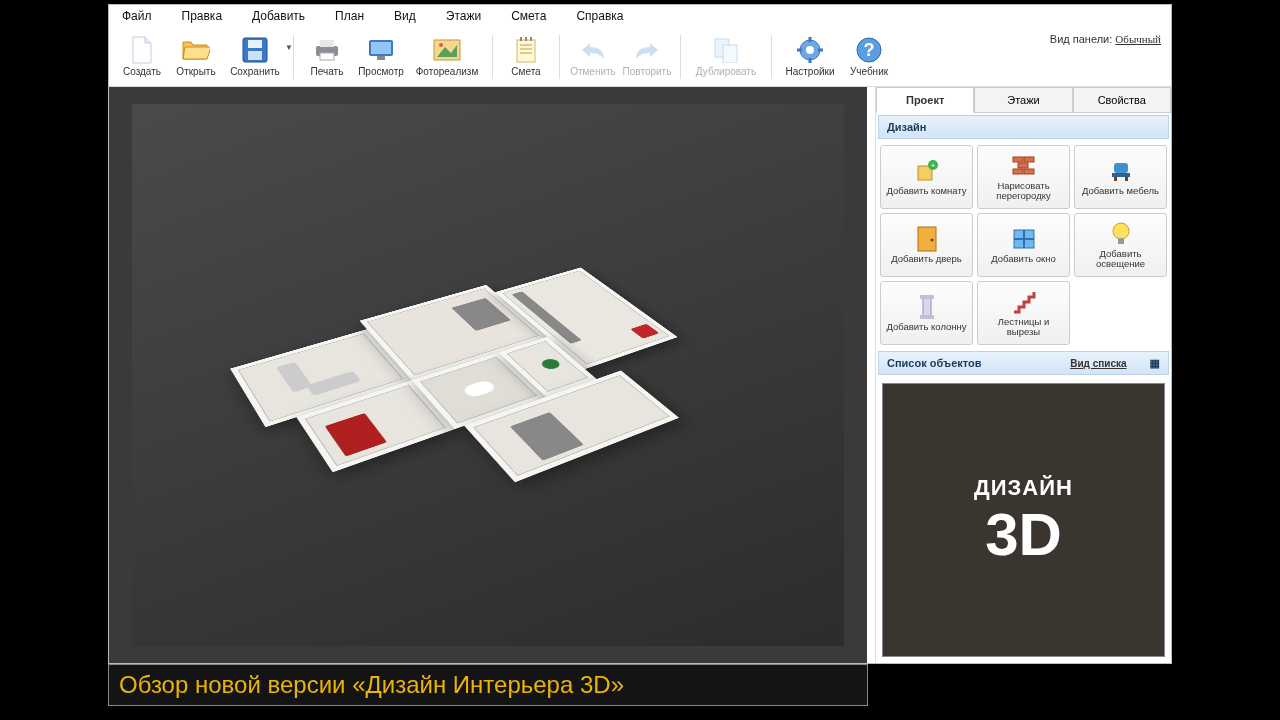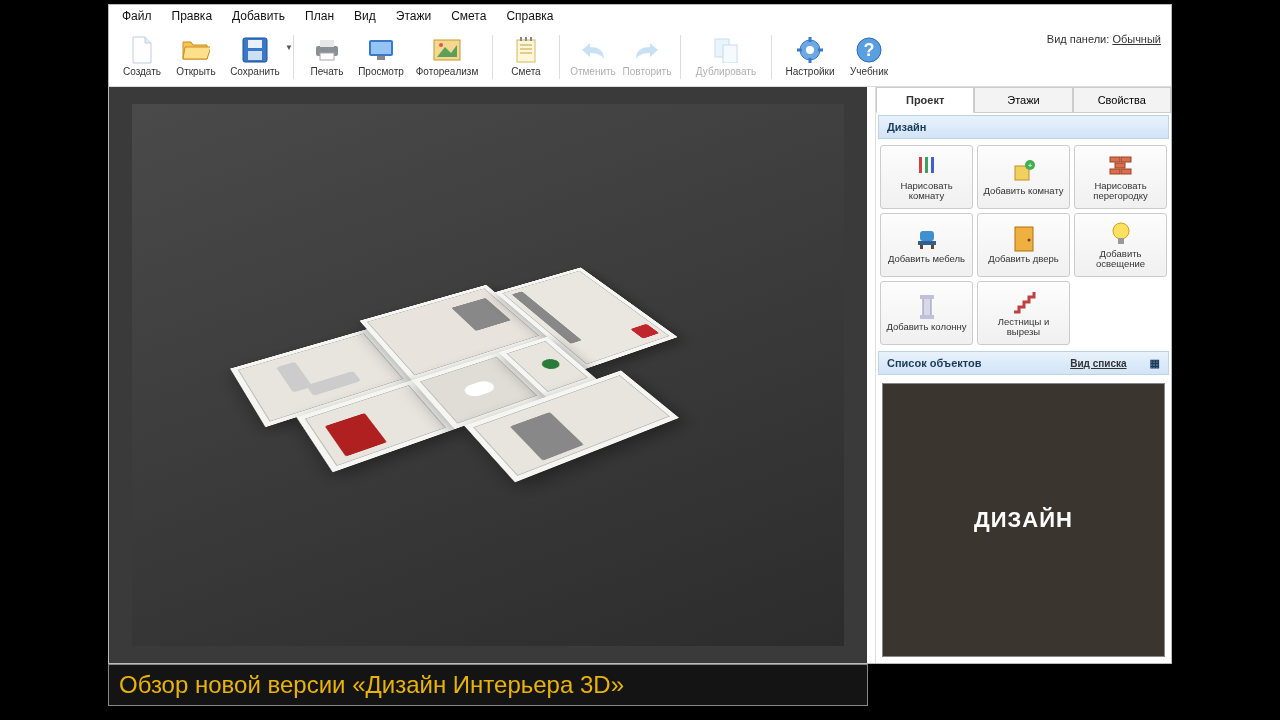--- a/index.html
+++ b/index.html
@@ -3,33 +3,33 @@
 <meta charset="utf-8">
 <style>
 * { margin:0; padding:0; box-sizing:border-box; font-family:"Segoe UI",Tahoma,sans-serif; }
 body { background:#000; width:1280px; height:720px; overflow:hidden; position:relative; }
 .app-window { position:absolute; top:4px; left:108px; width:1064px; height:660px; background:#fff; border:1px solid #bbb; display:flex; flex-direction:column; }
 .titlebar { height:26px; display:flex; align-items:center; padding:0 6px; background:#fff; border-bottom:1px solid #e0e0e0; }
 .titlebar-icon { width:14px; height:14px; margin-right:6px; }
 .titlebar-text { font-size:12px; color:#222; flex:1; }
 .win-controls { display:flex; gap:0; }
 .win-btn { width:40px; height:24px; display:flex; align-items:center; justify-content:center; font-size:11px; color:#444; cursor:pointer; }
-.menubar { height:22px; display:flex; align-items:center; padding:0 6px; gap:6px; font-size:12px; color:#111; }
+.menubar { height:22px; display:flex; align-items:center; padding:0 6px; gap:16px; font-size:12px; color:#111; }
 .menu-item { padding:2px 7px; cursor:pointer; }
 .toolbar { height:60px; display:flex; align-items:center; padding:2px 6px; border-bottom:1px solid #ddd; position:relative; }
 .tool-group { display:flex; }
 .tool-btn { width:54px; height:56px; display:flex; flex-direction:column; align-items:center; justify-content:center; gap:2px; cursor:pointer; border-radius:3px; position:relative; }
 .tool-btn.wider { width:64px; }
 .tool-btn.widest { width:78px; }
 .tool-btn.disabled { opacity:0.4; cursor:default; }
 .tool-icon { width:28px; height:28px; display:flex; align-items:center; justify-content:center; }
 .tool-label { font-size:10px; color:#333; }
 .tool-sep { width:1px; height:44px; background:#ddd; margin:0 6px; }
 .panel-type { position:absolute; right:10px; top:6px; font-size:11px; color:#333; }
-.panel-type a { text-decoration:underline; color:#333; }
+.panel-type a { text-decoration:underline; color:#333;font-family:Liberation Serif, serif; }
 .workspace { flex:1; display:flex; min-height:0;gap:8px; }
 .viewport { flex:1; background:#3a3a3a; display:flex; align-items:center; justify-content:center; position:relative; }
 .floorplan { width:94%; height:94%; background:linear-gradient(160deg,#4a4a4a 0%,#2c2c2c 100%); display:flex; align-items:center; justify-content:center; position:relative; }
 .plan-iso { transform:perspective(900px) rotateX(55deg) rotateZ(-30deg); width:440px; height:320px; position:relative; }
 .room { position:absolute; background:#e8e5df; border:6px solid #f5f5f2; box-shadow:0 0 0 1px #bbb inset,0 8px 20px rgba(0,0,0,0.4); }
 .r1 { left:0; top:20px; width:150px; height:110px; } 
 .r2 { left:150px; top:0; width:160px; height:130px; background:#e8e3dc; } 
 .r3 { left:310px; top:20px; width:120px; height:180px; background:#eae6e0; } 
 .r4 { left:30px; top:130px; width:120px; height:90px; } 
 .r5 { left:150px; top:130px; width:100px; height:90px; background:#e0ddd6; } 
@@ -258,30 +258,20 @@
         <div class="tab active">Проект</div>
         <div class="tab">Этажи</div>
         <div class="tab">Свойства</div>
       </div>
 
       <div class="section-header">Дизайн</div>
       <div class="design-grid">
         <div class="design-btn">
           <span class="design-icon">
               <svg width="24" height="24" viewBox="0 0 24 24">
-                <rect x="4" y="3" width="3" height="16" fill="#d04040"></rect>
-                <rect x="10" y="3" width="3" height="16" fill="#40a060"></rect>
-                <rect x="16" y="3" width="3" height="16" fill="#4060d0"></rect>
-              </svg>
-            </span>
-          <span>Нарисовать комнату</span>
-        </div>
-        <div class="design-btn">
-          <span class="design-icon">
-              <svg width="24" height="24" viewBox="0 0 24 24">
                 <rect x="3" y="7" width="14" height="14" fill="#f0d060" stroke="#c09020"></rect>
                 <circle cx="18" cy="6" r="5" fill="#40b050"></circle>
                 <text x="18" y="9" text-anchor="middle" font-size="8" fill="#fff">+</text>
               </svg>
             </span>
           <span>Добавить комнату</span>
         </div>
         <div class="design-btn">
           <span class="design-icon">
               <svg width="24" height="20" viewBox="0 0 24 20">
@@ -309,20 +299,30 @@
           <span class="design-icon">
               <svg width="20" height="26" viewBox="0 0 20 26">
                 <rect x="1" y="1" width="18" height="24" fill="#f0b040" stroke="#b07010"></rect>
                 <circle cx="15" cy="14" r="1.5" fill="#704010"></circle>
               </svg>
             </span>
           <span>Добавить дверь</span>
         </div>
         <div class="design-btn">
           <span class="design-icon">
+              <svg width="24" height="22" viewBox="0 0 24 22">
+                <rect x="2" y="2" width="20" height="18" fill="#70b8f0" stroke="#3070b0"></rect>
+                <line x1="12" y1="2" x2="12" y2="20" stroke="#3070b0" stroke-width="2"></line>
+                <line x1="2" y1="11" x2="22" y2="11" stroke="#3070b0" stroke-width="2"></line>
+              </svg>
+            </span>
+          <span>Добавить окно</span>
+        </div>
+        <div class="design-btn">
+          <span class="design-icon">
               <svg width="20" height="26" viewBox="0 0 20 26">
                 <circle cx="10" cy="10" r="8" fill="#ffe060" stroke="#d0a020"></circle>
                 <rect x="7" y="17" width="6" height="6" fill="#999"></rect>
               </svg>
             </span>
           <span>Добавить освещение</span>
         </div>
         <div class="design-btn">
           <span class="design-icon">
               <svg width="20" height="26" viewBox="0 0 20 26">
@@ -346,20 +346,21 @@
       <div class="section-header list-header">
         <span>Список объектов</span>
         <span>
           <a class="list-view-link">Вид списка</a>
           <span style="font-size:11px">▦</span>
         </span>
       </div>
 
       <div class="banner">
         <div class="banner-line1">ДИЗАЙН</div>
+        <div class="banner-line3">3D</div>
       </div>
     </div>
   </div>
 </div>
 
 <div class="footer-overlay">
   <span>Обзор новой версии «Дизайн Интерьера 3D»</span>
 </div>
 
 </body></html>

